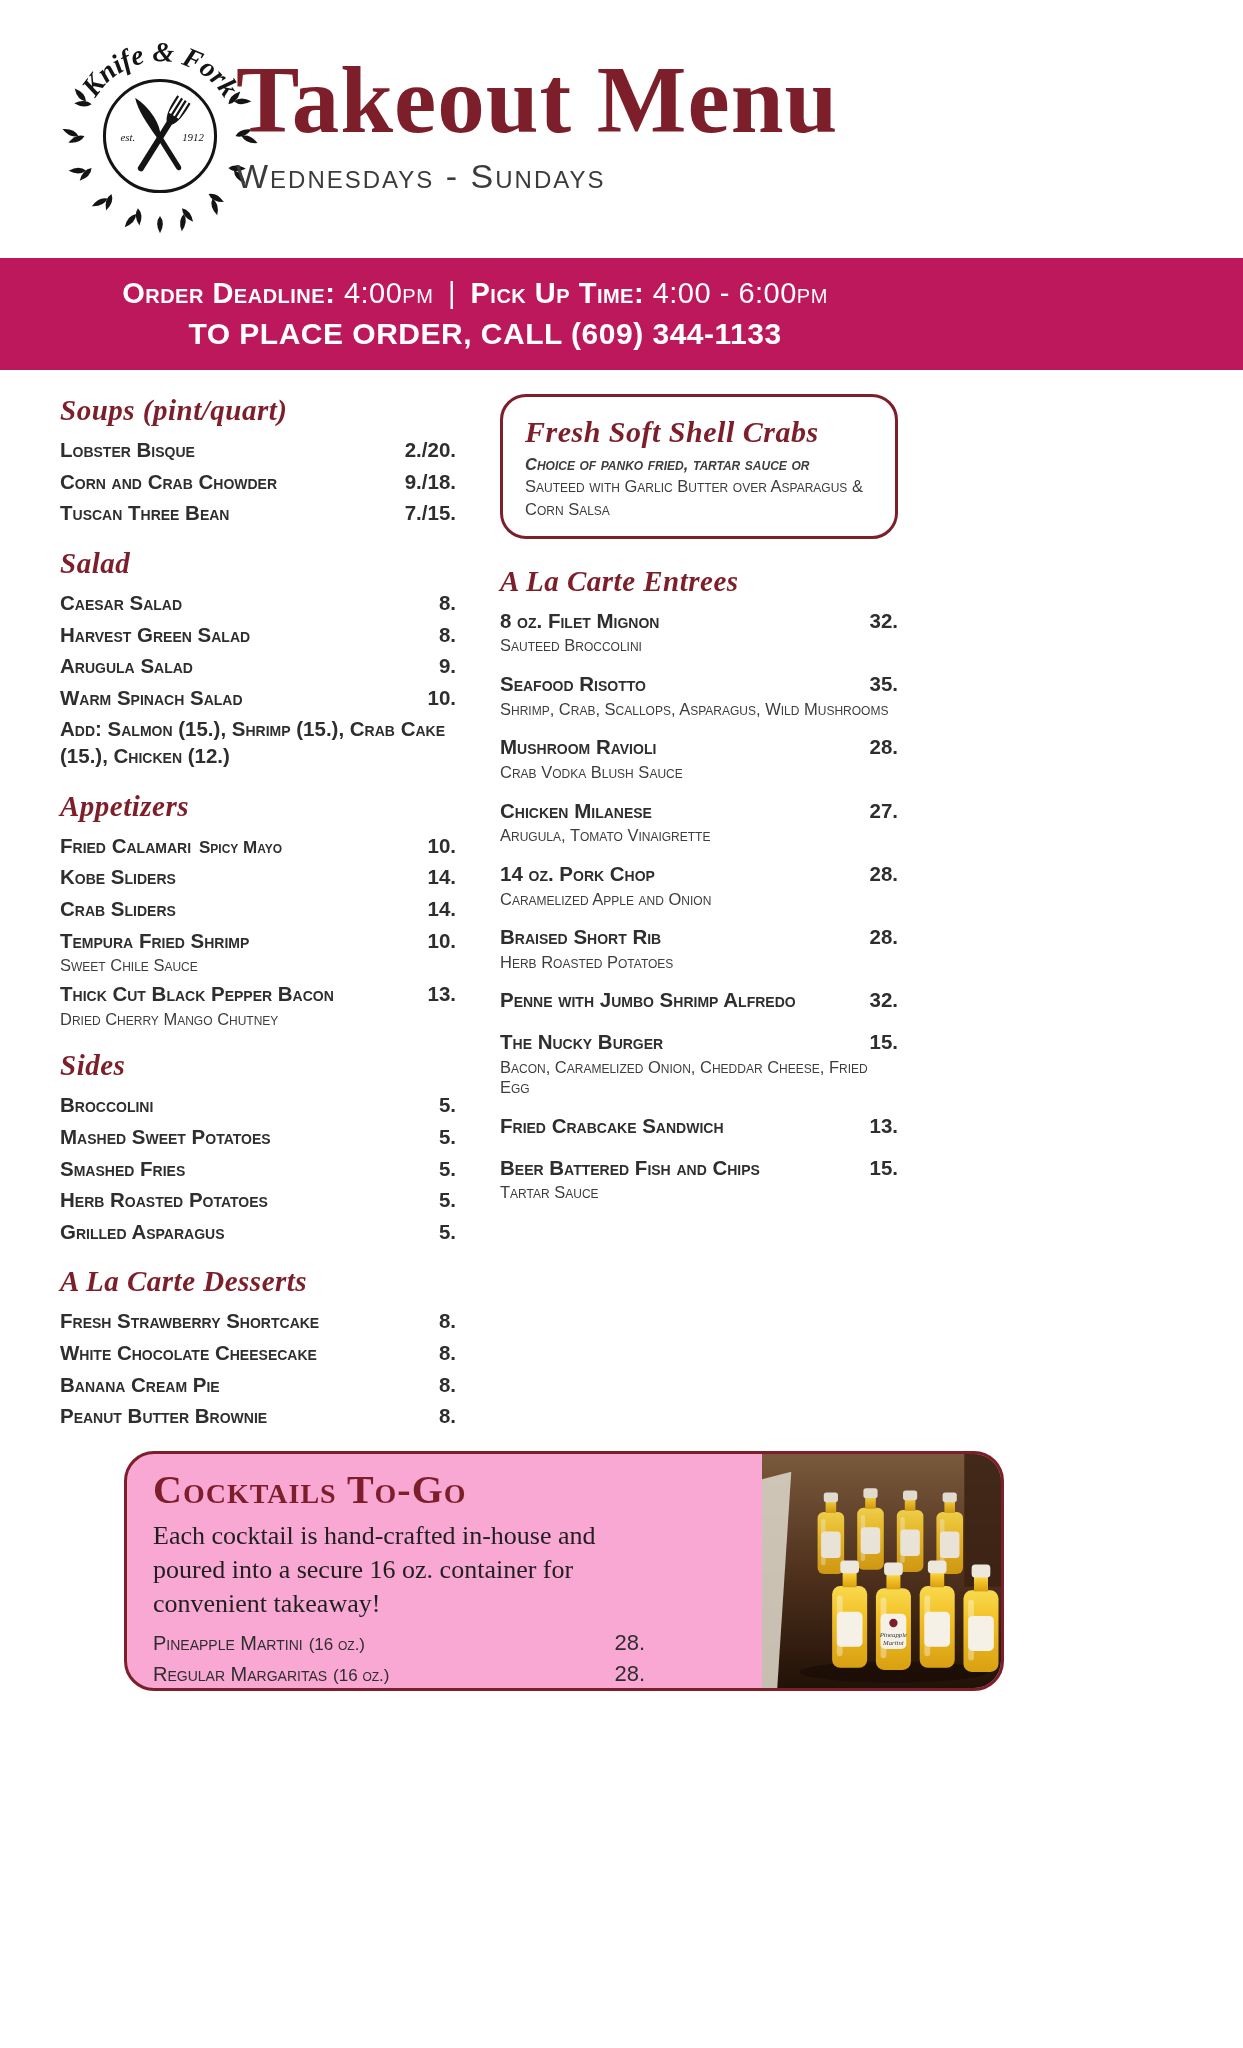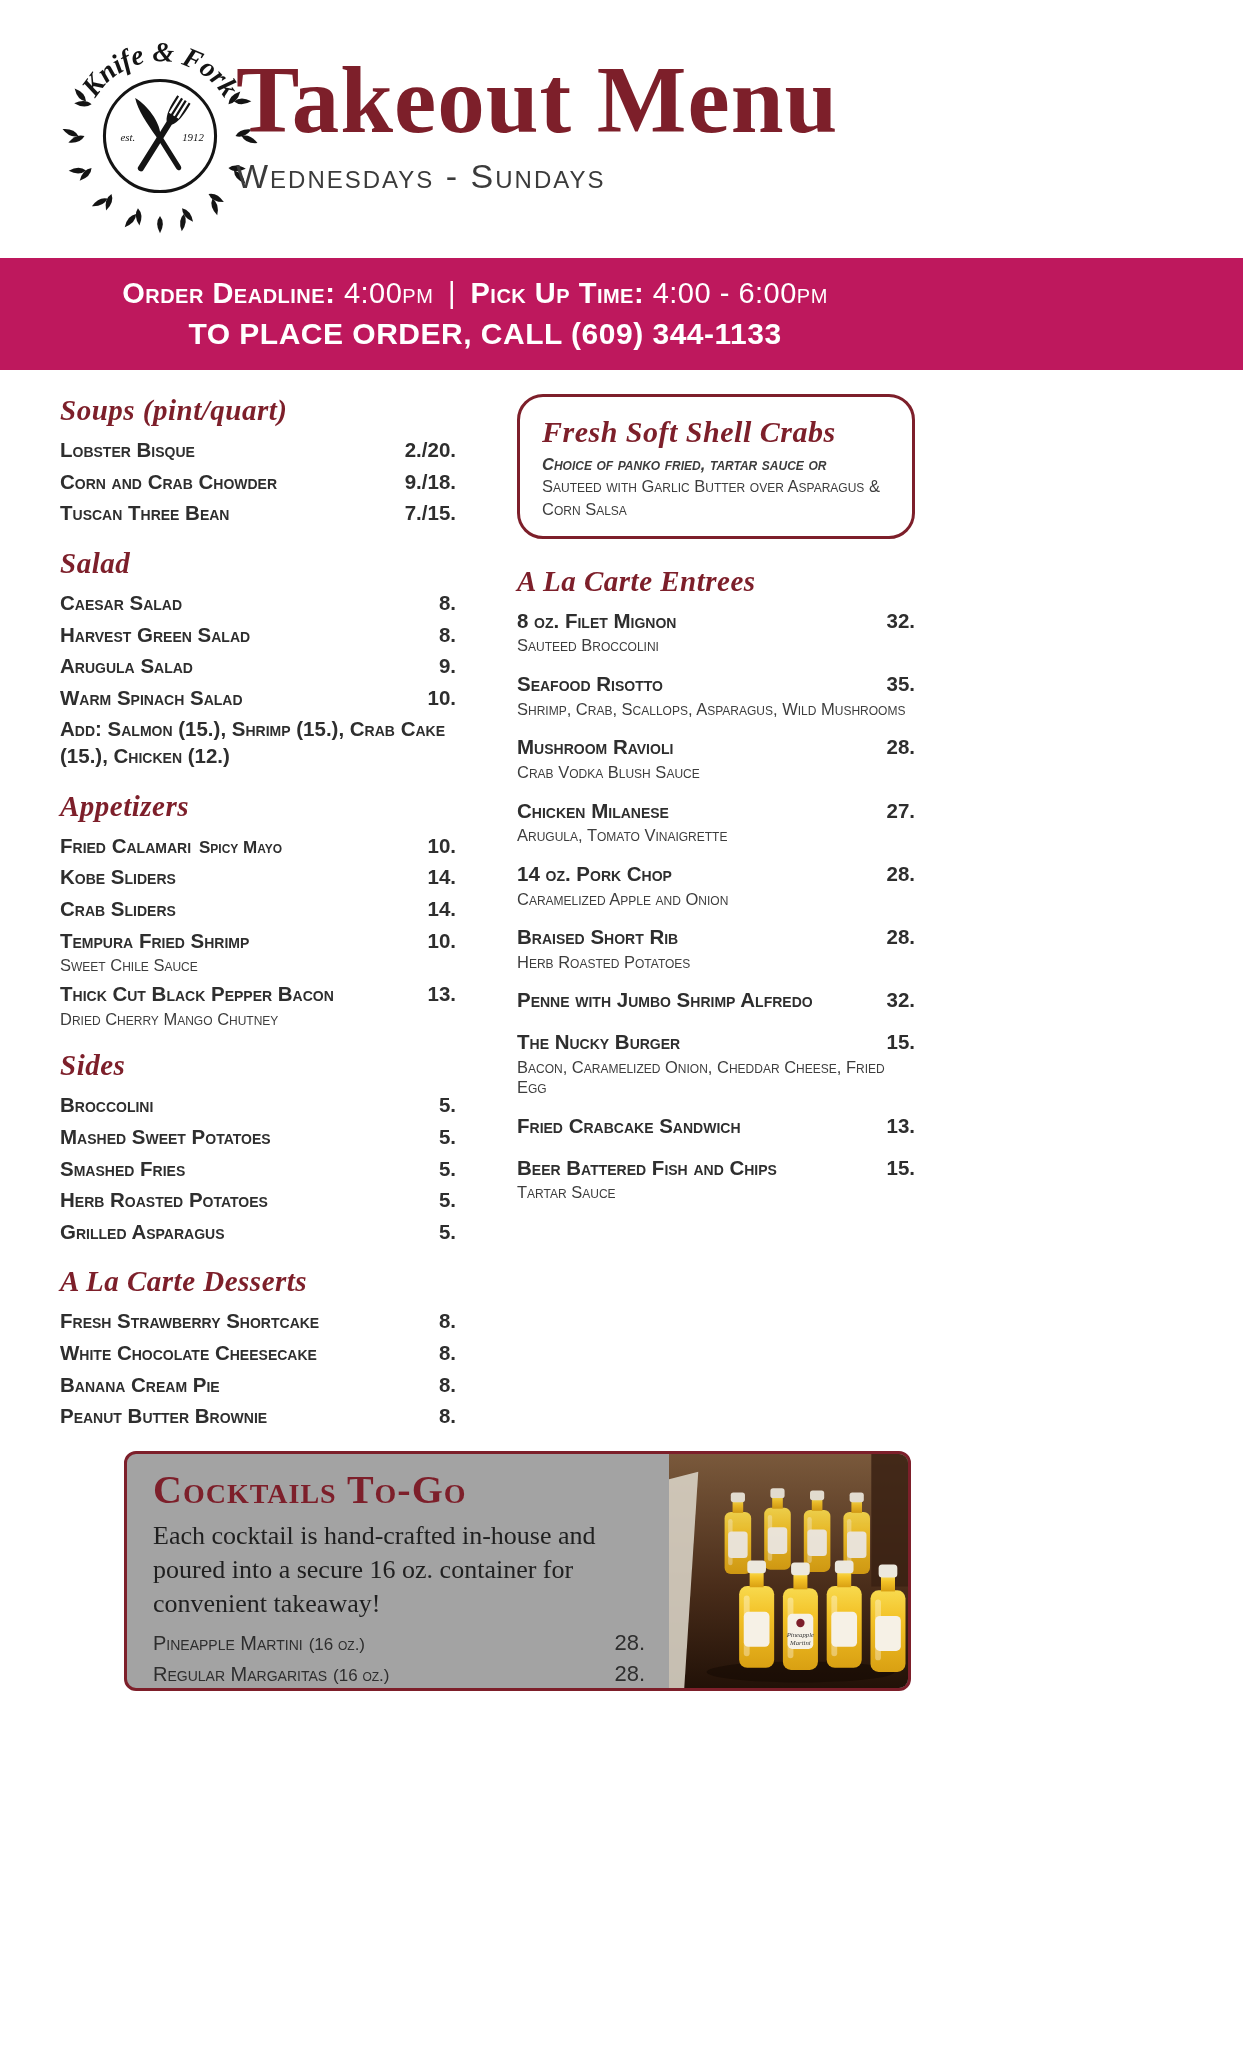--- a/index.html
+++ b/index.html
@@ -25,21 +25,21 @@
   
   .banner { background:#be185d; color:#fff; height:112px;
     display:flex; flex-direction:column; justify-content:center; }
   .banner-inner { width:950px; text-align:center; }
   .banner-line1 { font-size:29px; font-variant:small-caps; letter-spacing:0.5px; }
   .banner-line1 .lbl { font-weight:700; }
   .banner-line1 .sep { margin:0 6px; }
   .banner-line2 { font-size:30px; font-weight:700; margin-top:7px; letter-spacing:0.5px;padding-left:20px; }
 
   
-  .columns { display:flex; padding:24px 0 0 60px; gap:61px; }
+  .columns { display:flex; padding:24px 0 0 60px; gap:44px; }
   .col-left { width:396px; }
   .col-right { width:398px; }
 
   .menu-sections > .menu-section + .menu-section { margin-top:20px; }
   .sec-title {
     font-family:"Liberation Serif", serif; font-style:italic; font-weight:600;
     color:#7d1f2a; font-size:29px; margin-bottom:10px; letter-spacing:0.5px;
   }
   .mi { margin-bottom:5px; }
   .col-right .menu-sections .mi { margin-bottom:15px; }
@@ -53,22 +53,22 @@
   
   .crab-box { border:3px solid #7d1f2a; border-radius:26px; padding:18px 22px 16px; }
   .crab-title { margin-bottom:4px; font-size:30px; }
   .crab-desc { font-variant:small-caps; font-size:16.5px; color:#3d3d3d; line-height:1.35; }
   .crab-em { font-weight:700; font-style:italic; margin-right:4px; }
   .crab-items .mi { margin-top:18px; margin-bottom:0; }
   .col-right .menu-sections { margin-top:26px; }
 
   
   .cocktails-box {
-    position:relative; margin:16px 0 0 124px; width:787px; height:240px;
-    border:3px solid #7d1f2a; border-radius:12px; overflow:hidden; background:#a3a3a3;
+    position:relative; margin:16px 0 0 124px; width:880px; height:240px;
+    border:3px solid #7d1f2a; border-radius:30px; overflow:hidden; background:#f9a8d4;
   }
   .cocktails-text { position:absolute; left:26px; top:12px; width:492px; }
   .cocktails-title {
     font-family:"Liberation Serif", serif; font-variant:small-caps; font-weight:600;
     font-size:40px; color:#7d1f2a; letter-spacing:1px;
   }
   .cocktails-desc { font-family:"Liberation Serif", serif; font-size:26px;
     color:#1f1f1f; margin:6px 0 10px; line-height:1.3; width:478px; }
   .cocktail-items .mi { margin-bottom:5px; }
   .cocktail-items .mi-name { font-weight:500; font-size:20px; }

